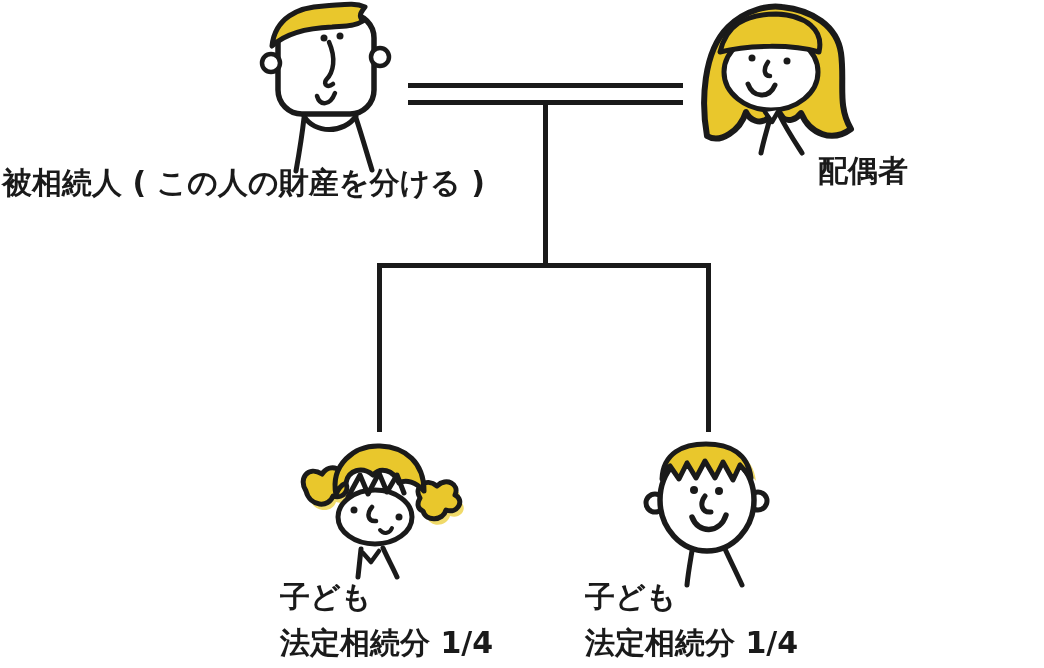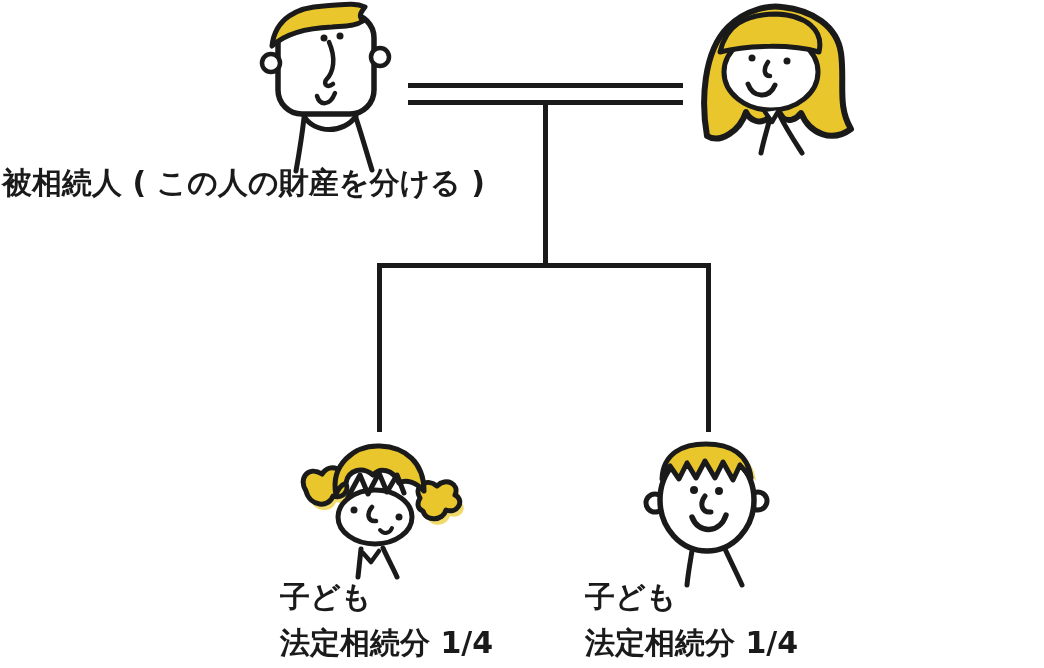--- a/index.html
+++ b/index.html
@@ -94,20 +94,21 @@
     <circle class="dot" cx="59" cy="57" r="4"></circle>
     <circle class="dot" cx="84" cy="58" r="4"></circle>
     <path class="ink" stroke-width="5" d="M70,63 C64,71 67,80 76,79"></path>
     <path class="ink" stroke-width="5.5" d="M57,84 C63,101 85,101 91,82"></path>
     <path class="ink" stroke-width="5" d="M57,118 C55,130 53,141 52,152"></path>
     <path class="ink" stroke-width="5" d="M90,116 C96,129 102,141 107,152"></path>
   </svg>
 
   <div class="label" style="left:2px;top:166px;">被相続人 ( この人の財産を分ける )</div>
 
+  <div class="label" style="left:818px;top:154px;">配偶者</div>
 
   <div class="label" style="left:280px;top:580px;">子ども</div>
   <div class="label" style="left:280px;top:626px;">法定相続分 1/4</div>
 
   <div class="label" style="left:585px;top:580px;">子ども</div>
   <div class="label" style="left:585px;top:626px;">法定相続分 1/4</div>
 
 </div>
 
 </body></html>

